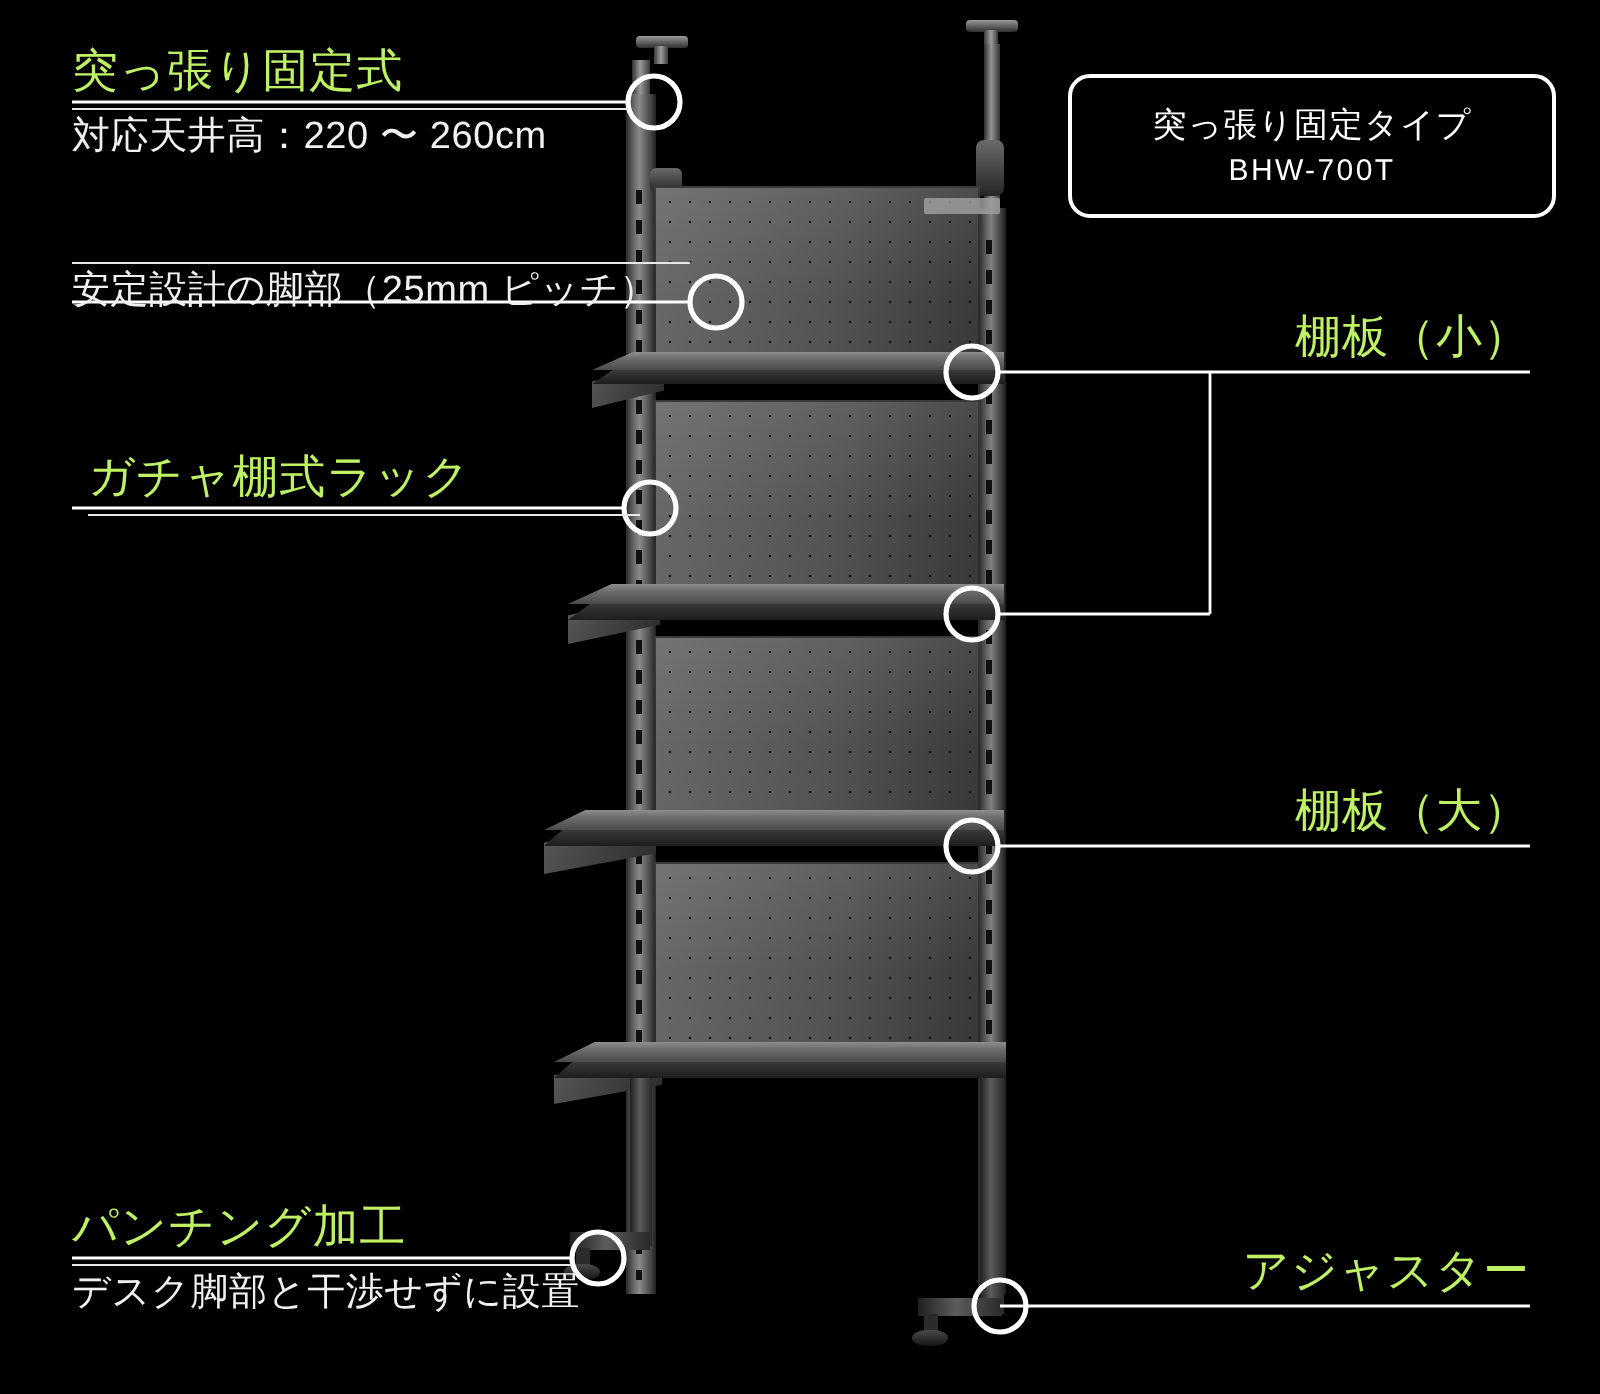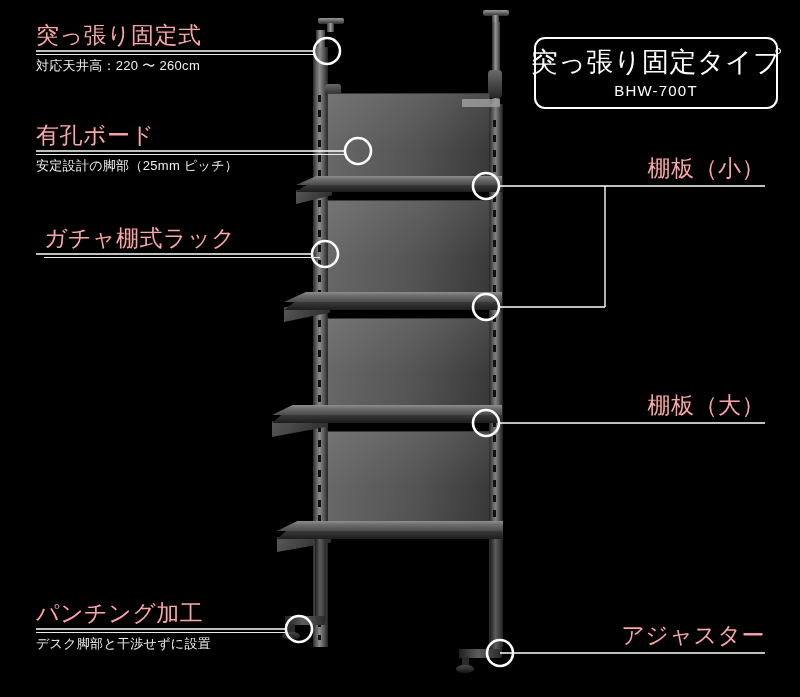--- a/index.html
+++ b/index.html
@@ -8,40 +8,40 @@
     background:#000;
     font-family:"Liberation Sans","DejaVu Sans",sans-serif;
     -webkit-font-smoothing:antialiased;
   }
   #stage{position:absolute;left:0;top:0;width:800px;height:697px;}
 
   
   .callout{position:absolute;color:#fff;}
   .callout .title{
     font-size:23px;line-height:1.0;font-weight:400;letter-spacing:.5px;
-    white-space:nowrap;color:#fca5a5;
+    white-space:nowrap;color:#bef264;
   }
   .callout .rule{
     height:1px;background:#e8e8e8;margin:7px 0 4px 0;
   }
   .callout .sub{
-    font-size:13px;line-height:1.0;white-space:nowrap;color:#f0f0f0;
+    font-size:19px;line-height:1.0;white-space:nowrap;color:#f0f0f0;
     letter-spacing:.3px;
   }
   .callout.right{text-align:right;}
   .callout.right .title{font-size:23px;}
 
   
   #badge{
     position:absolute;left:534px;top:37px;width:244px;height:72px;
     border:2px solid #ffffff;border-radius:11px;
     display:flex;flex-direction:column;align-items:center;justify-content:center;
     color:#fff;box-sizing:border-box;background:#000;
   }
-  #badge .bt{font-size:27px;line-height:1;letter-spacing:.5px;white-space:nowrap;}
+  #badge .bt{font-size:17px;line-height:1;letter-spacing:.5px;white-space:nowrap;}
   #badge .bs{font-size:15px;line-height:1;margin-top:7px;letter-spacing:1.2px;}
 
   
   #lines{position:absolute;left:0;top:0;width:800px;height:697px;pointer-events:none;}
 
   
   #product{position:absolute;left:0;top:0;width:800px;height:697px;}
 
   .pole{position:absolute;}
   
@@ -221,21 +221,20 @@
     <div class="bs">BHW-700T</div>
   </div>
 
   <div class="callout" style="left:36px;top:24px;width:278px;">
     <div class="title">突っ張り固定式</div>
     <div class="rule"></div>
     <div class="sub">対応天井高：220 〜 260cm</div>
   </div>
 
   <div class="callout" style="left:36px;top:124px;width:309px;">
-    <div class="title">有孔ボード</div>
     <div class="rule"></div>
     <div class="sub">安定設計の脚部（25mm ピッチ）</div>
   </div>
 
   <div class="callout" style="left:44px;top:227px;width:276px;">
     <div class="title">ガチャ棚式ラック</div>
     <div class="rule"></div>
   </div>
 
   <div class="callout" style="left:36px;top:602px;width:250px;">

